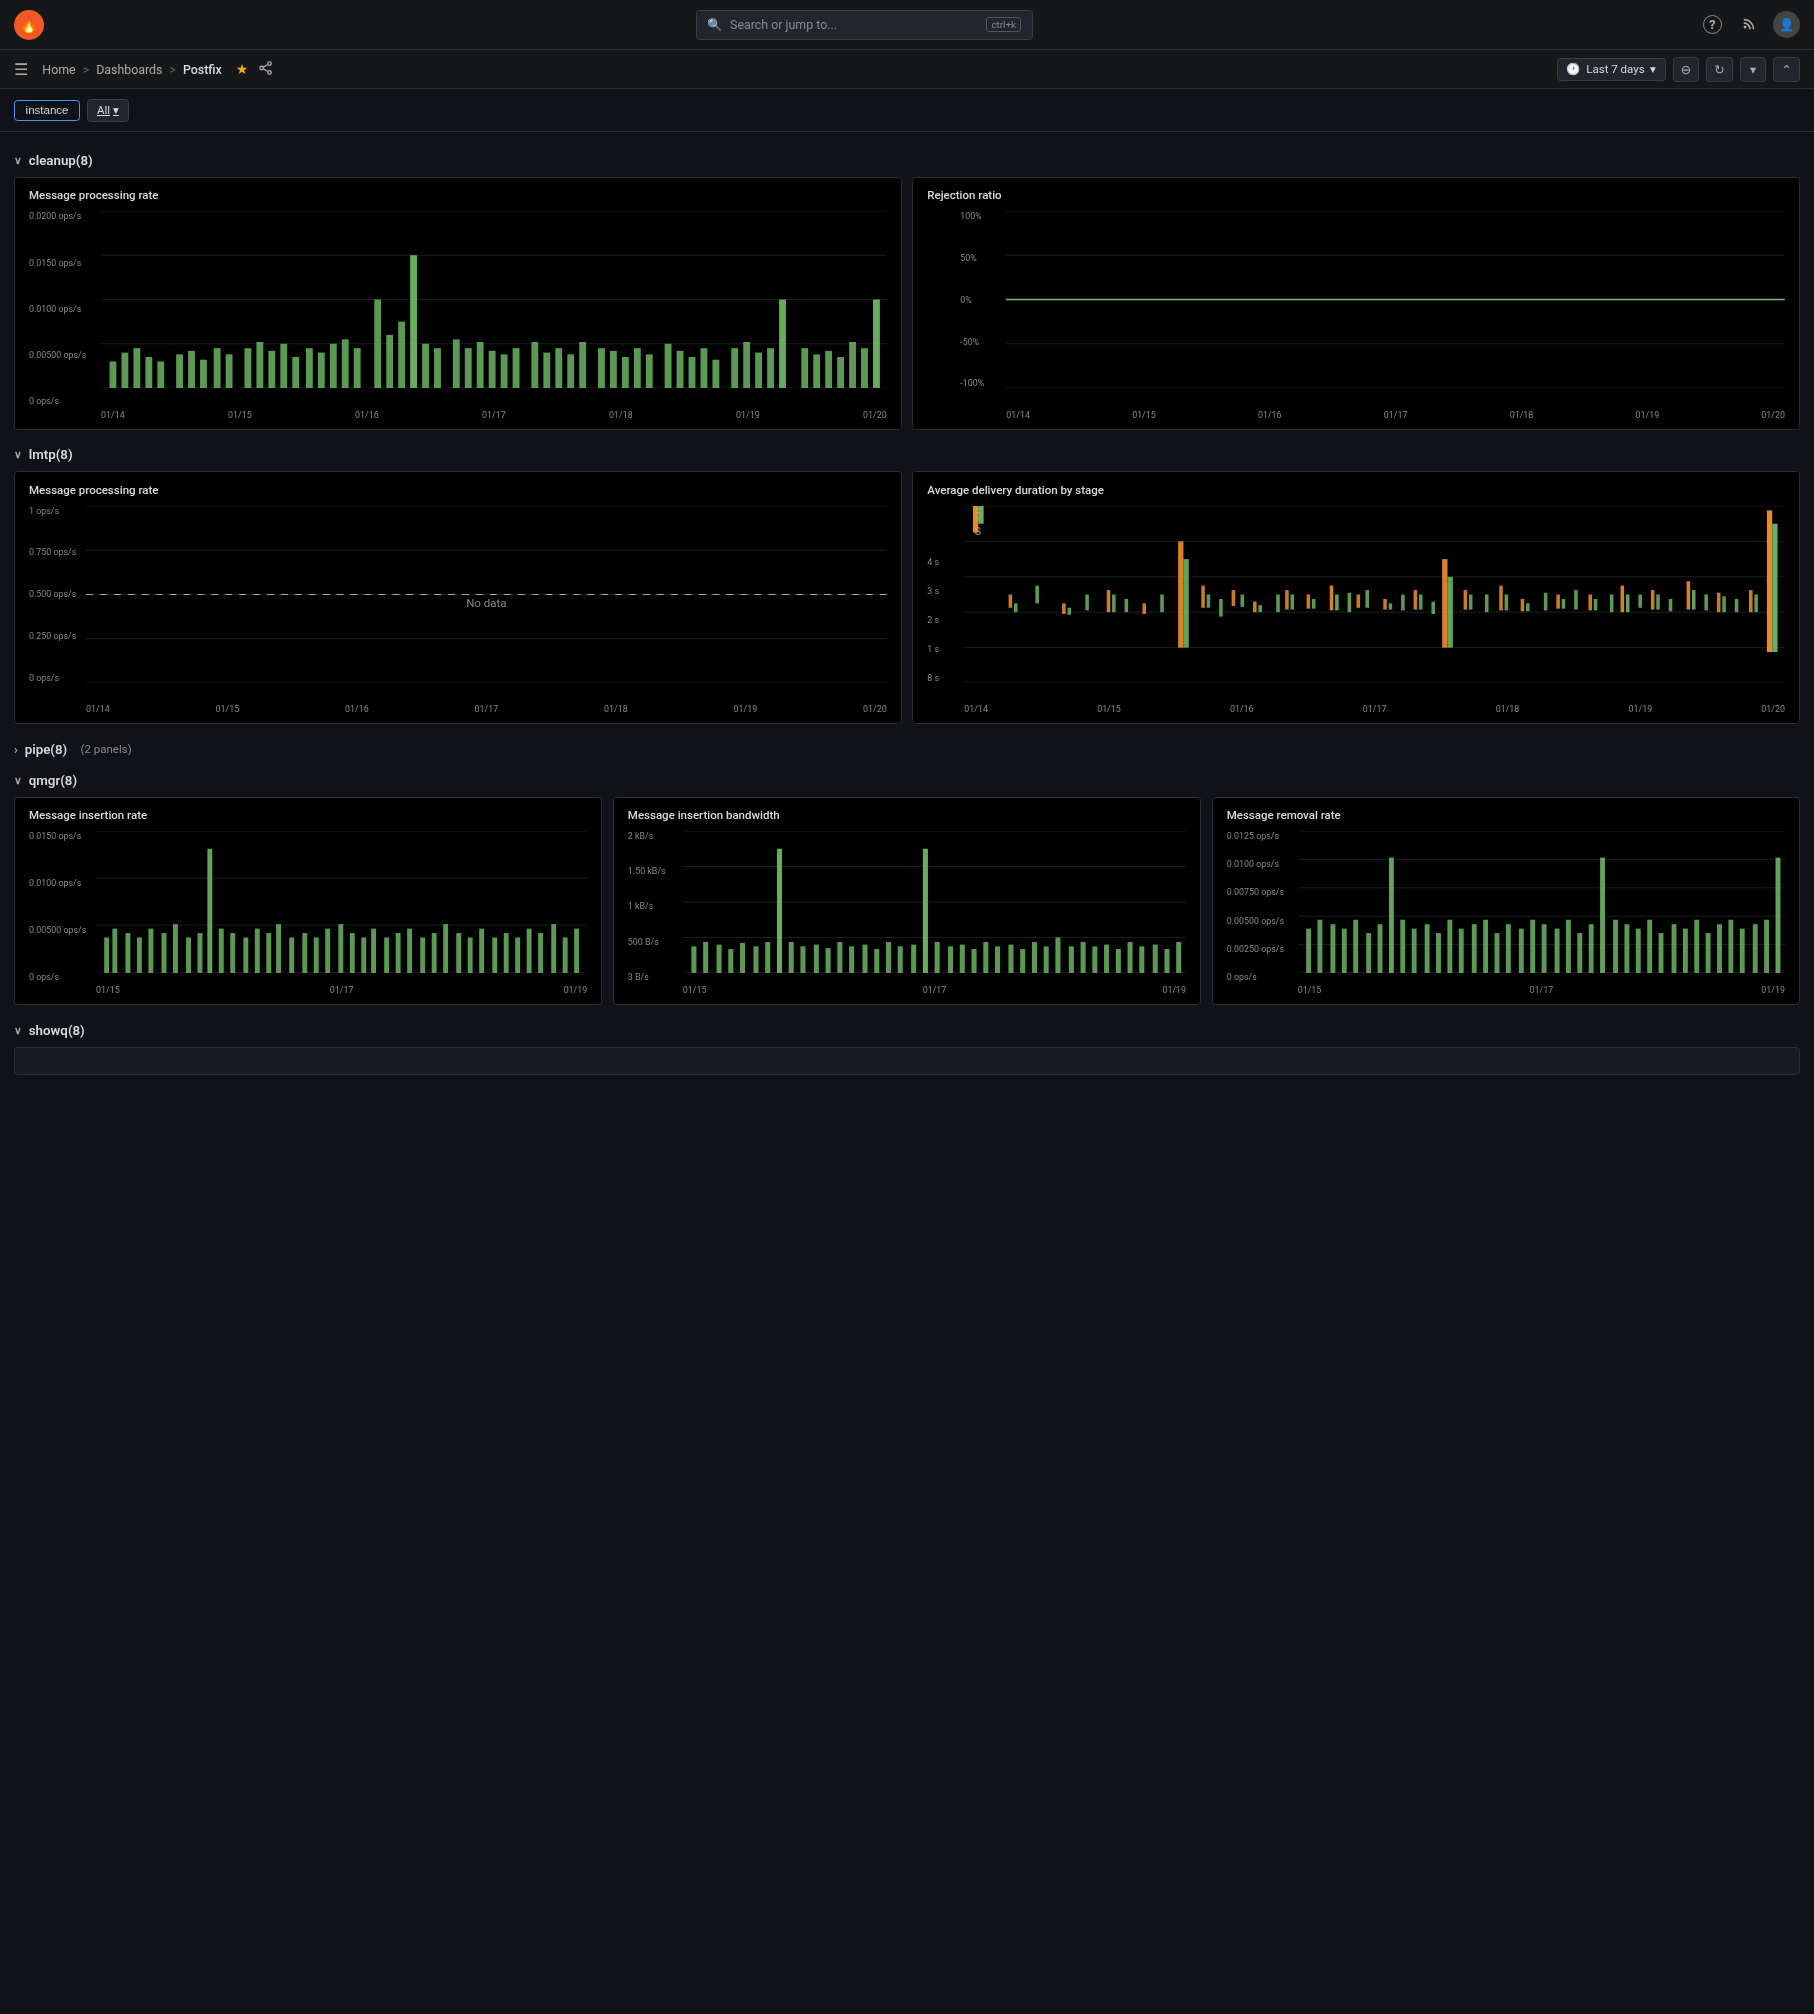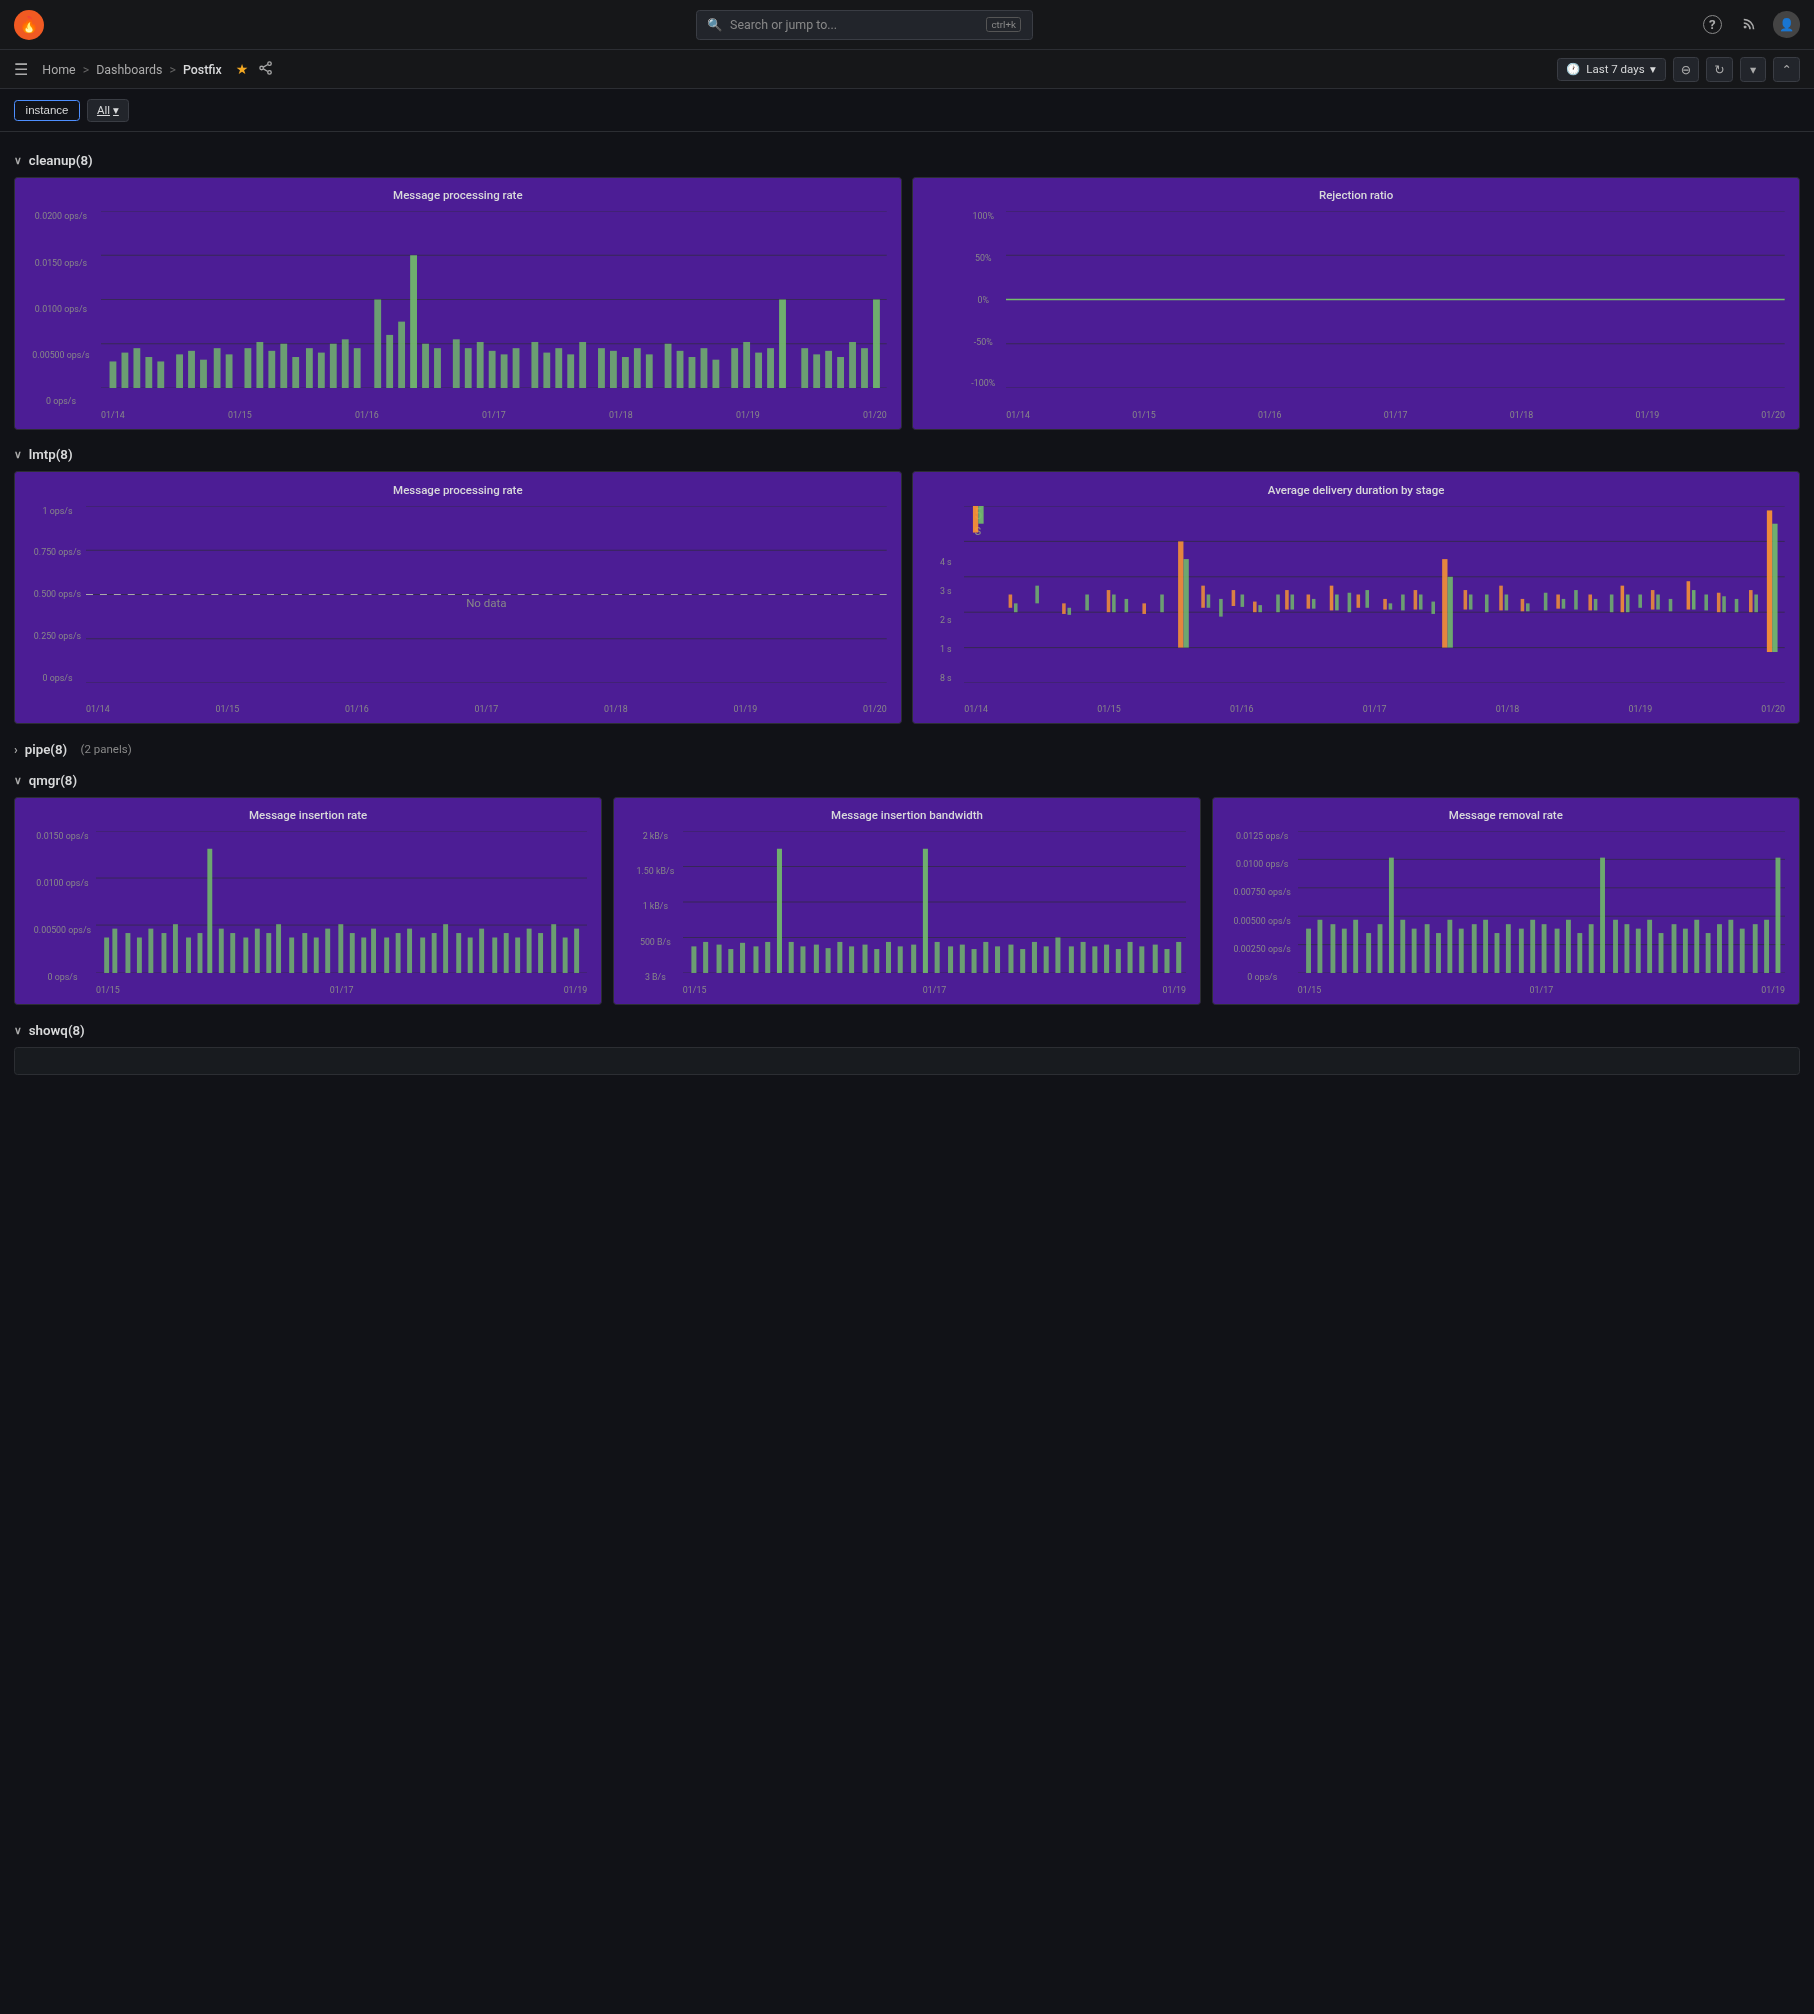--- a/index.html
+++ b/index.html
@@ -163,27 +163,26 @@
     .section-header .chevron { font-size: 10.6px; color: #aaa; }
     .section-note { color: #888; font-size: 11.5px; font-weight: 400; margin-left: 3.5px; }
 
     
     .charts-row {
       display: flex;
       gap: 10.6px;
       margin-bottom: 10.6px;
     }
     .chart-card {
-      background: #4c1d95;
+      background: #000000;
       border: 0.9px solid #2c2e33;
       border-radius: 3.5px;
       flex: 1;
       padding: 10.6px 14px 8.9px 14px;
       min-width: 0;
-      text-align: center;
     }
     .chart-card-title {
       font-size: 11.5px;
       font-weight: 500;
       color: #d8d9da;
       margin-bottom: 8.9px;
     }
     .chart-area {
       position: relative;
       height: 195px;

